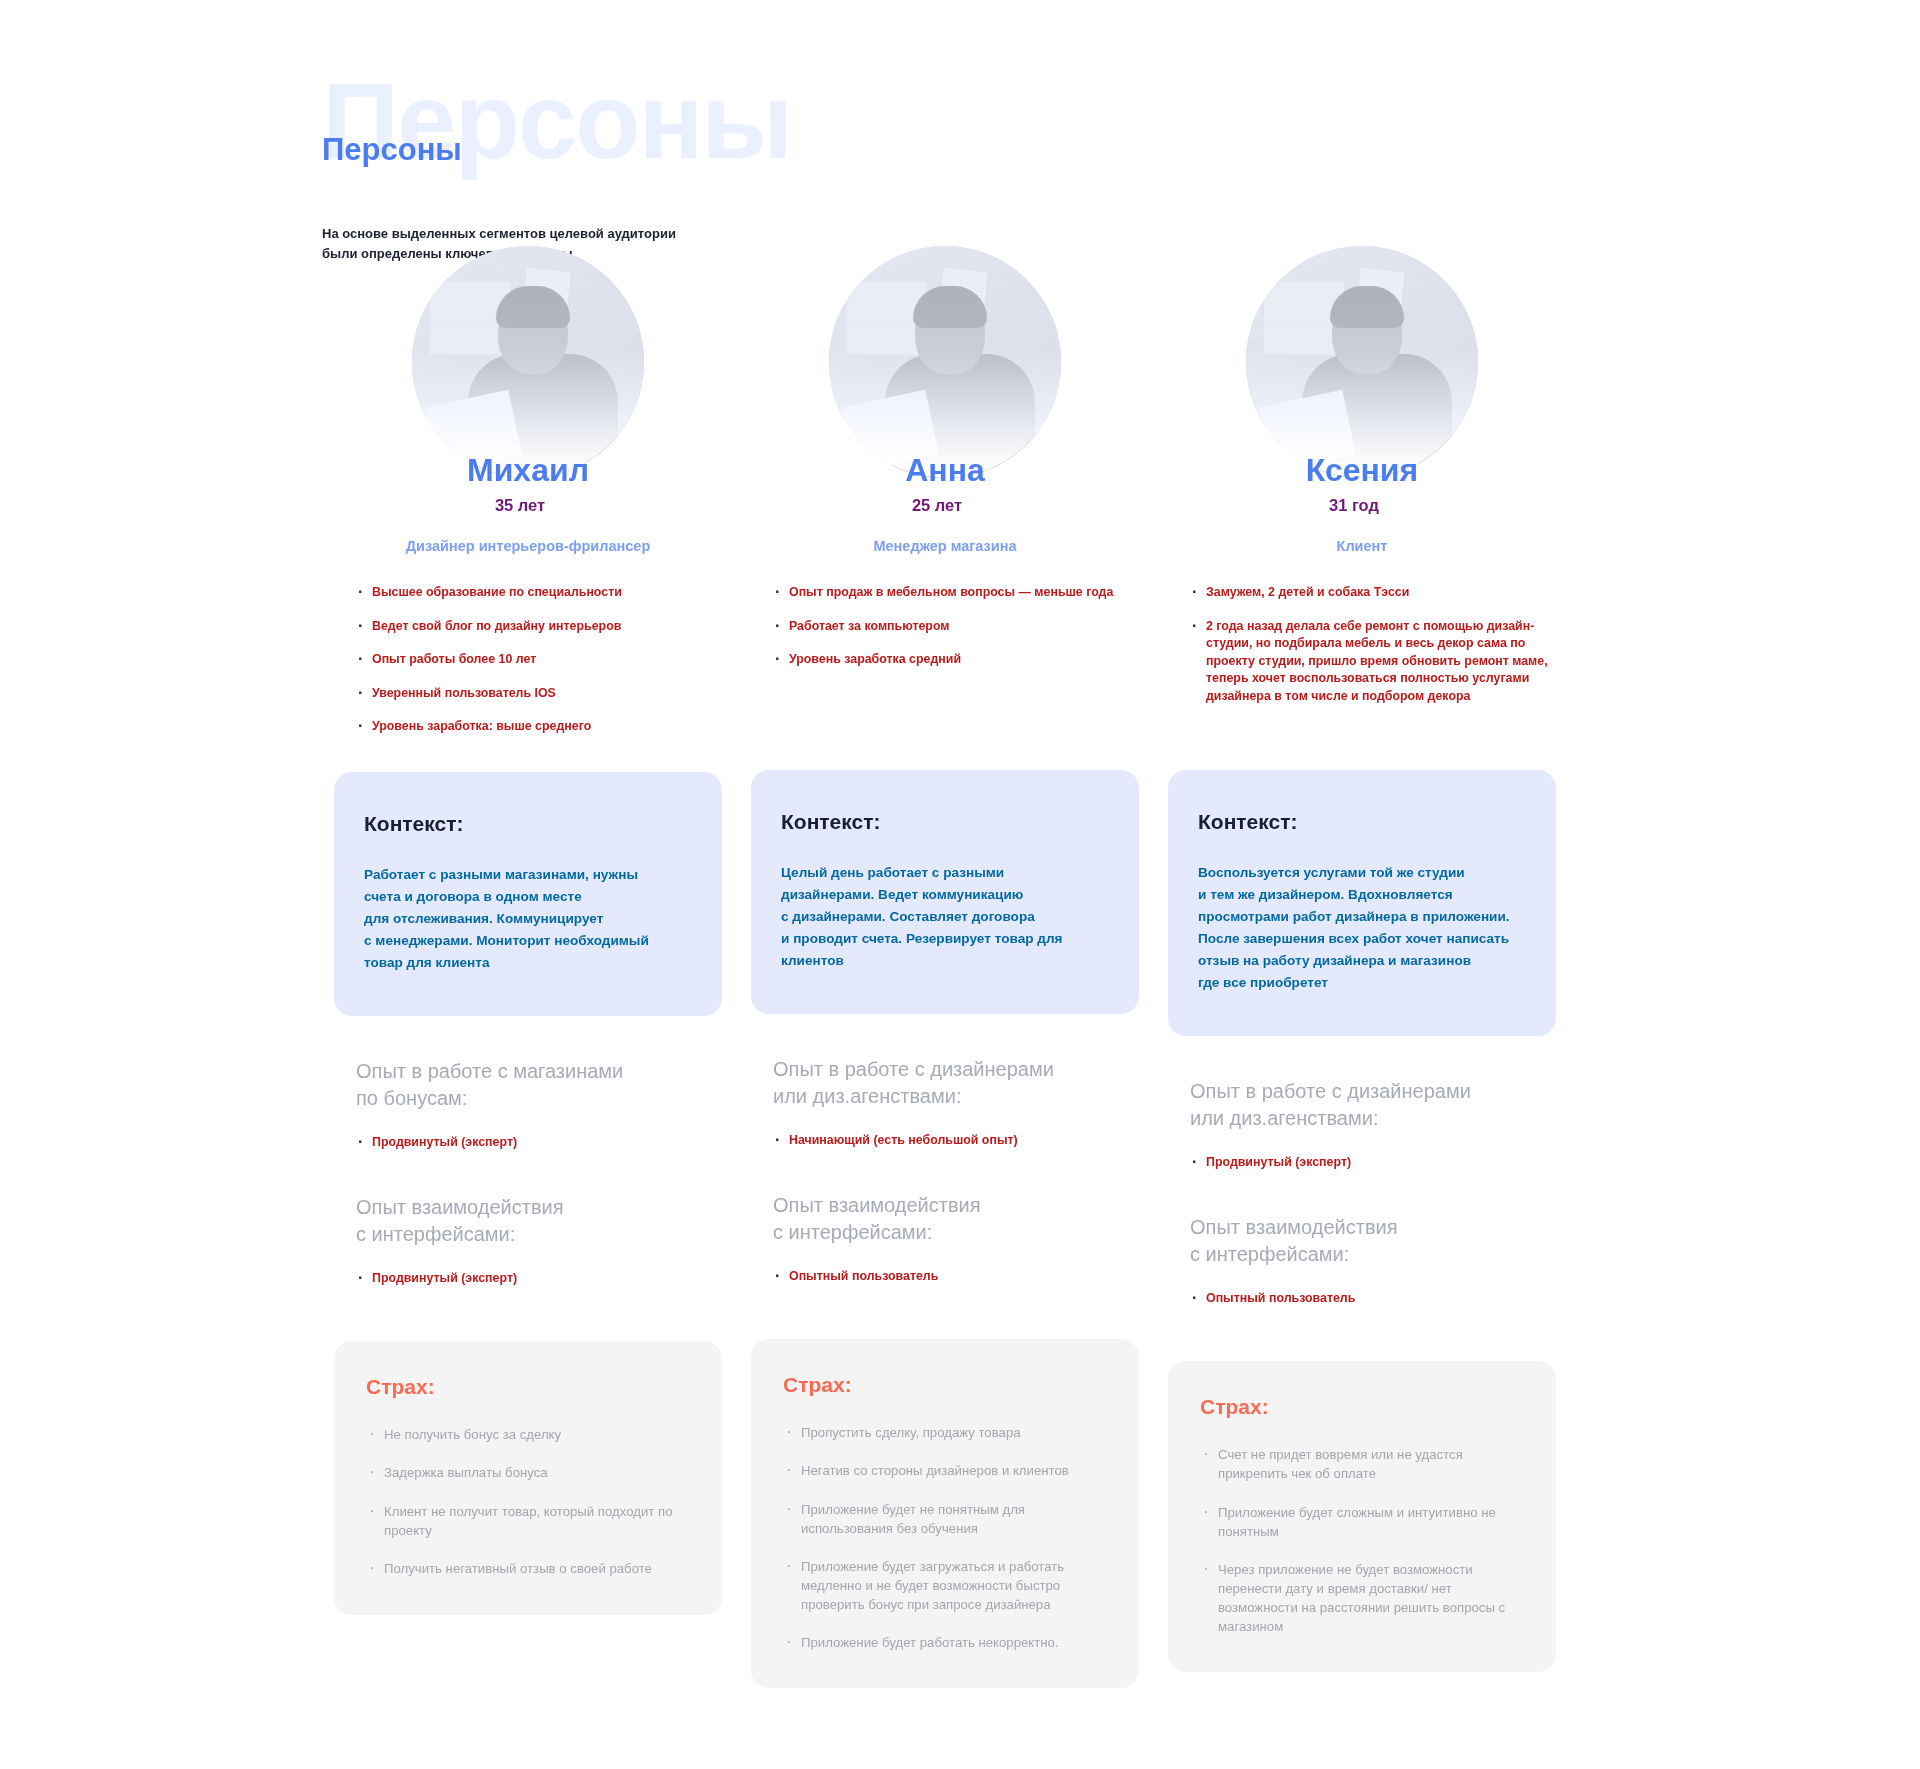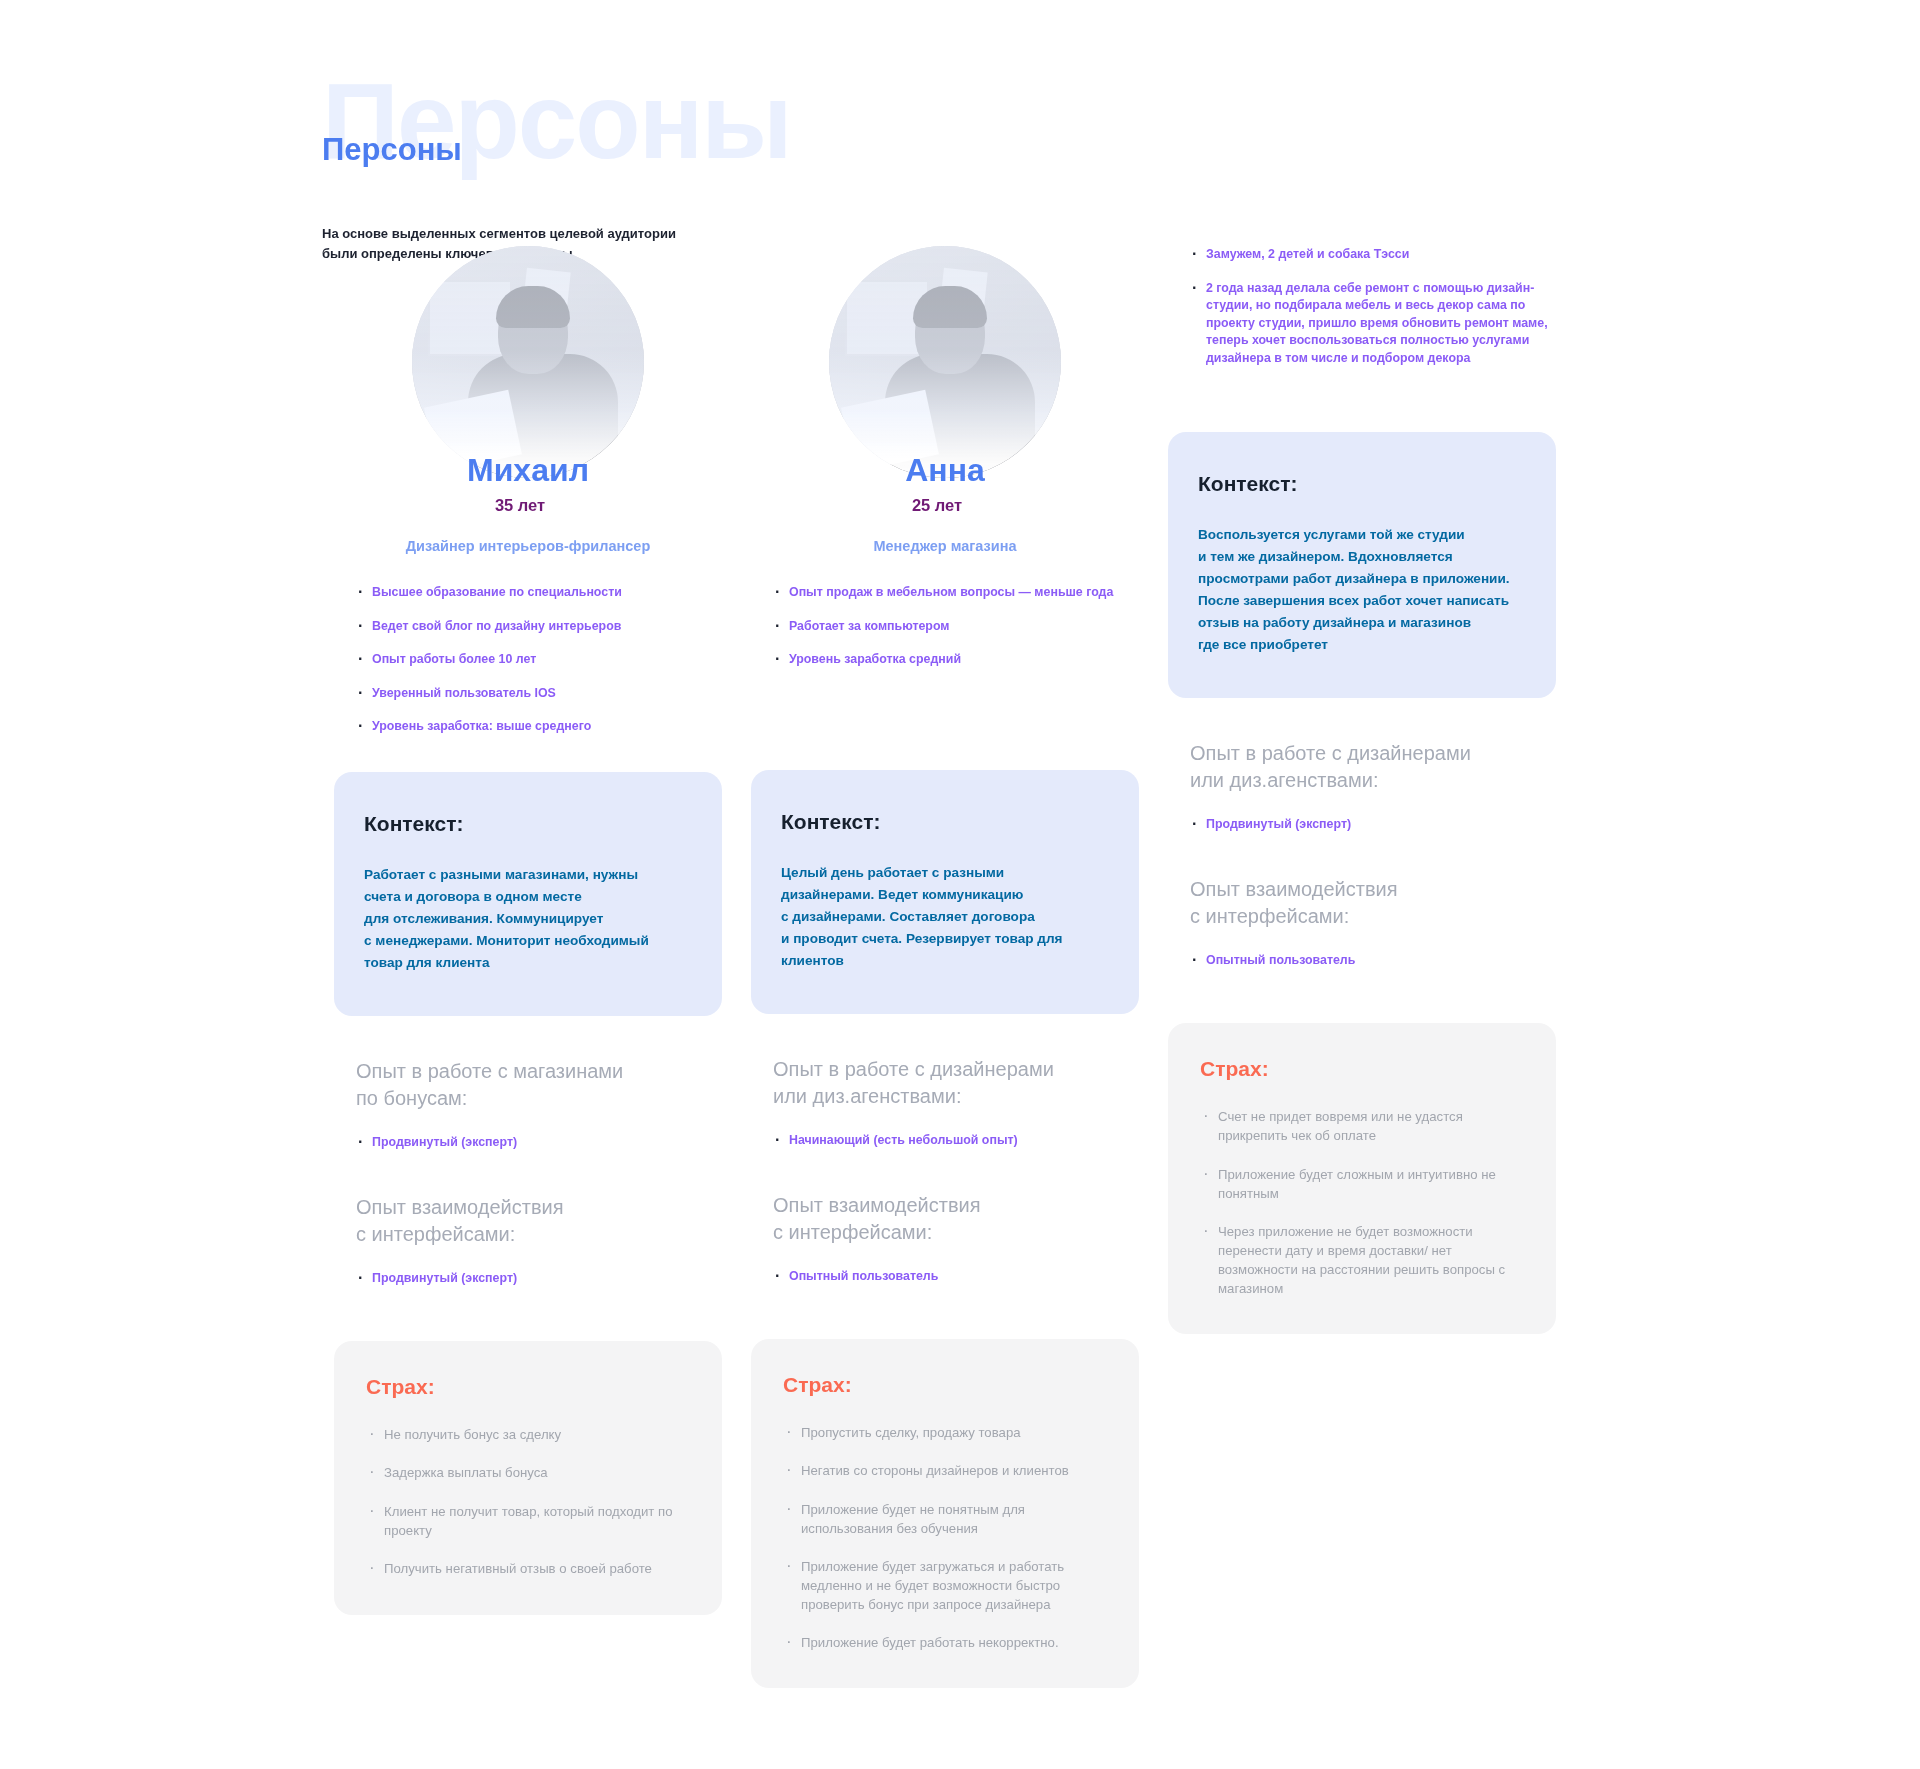--- a/index.html
+++ b/index.html
@@ -147,21 +147,21 @@
     color: #7d9ff2;
   }
 
   
   ul.blist { list-style: none; }
   ul.blist li {
     position: relative;
     padding-left: 16px;
     font-size: 12.4px;
     font-weight: 700;
-    color: #8b5cf6;
+    color: #b91c1c;
     line-height: 1.42;
     margin-bottom: 16px;
   }
   ul.blist li:last-child { margin-bottom: 0; }
   ul.blist li::before {
     content: "·";
     position: absolute;
     left: 2px;
     top: -2px;
     font-size: 16px;
@@ -388,20 +388,43 @@
             <li>Приложение будет не понятным для использования без обучения</li>
             <li>Приложение будет загружаться и работать медленно и не будет возможности быстро проверить бонус при запросе дизайнера</li>
             <li>Приложение будет работать некорректно.</li>
           </ul>
     </div>
 
   </div>
 
   <div class="col">
 
+    <div class="persona-head">
+      <div class="avatar-wrap">
+        <div class="avatar">
+          <div class="photo">
+            <div class="scene">
+              <div class="bg"></div>
+              <div class="board"></div>
+              <div class="board2"></div>
+              <div class="desk"></div>
+              <div class="lap"></div>
+              <div class="torso"></div>
+              <div class="head"></div>
+              <div class="hair"></div>
+              <div class="paper"></div>
+            </div>
+          </div>
+          <div class="veil"></div>
+        </div>
+      </div>
+      <div class="persona-name">Ксения</div>
+      <div class="persona-age">31 год</div>
+      <div class="persona-role">Клиент</div>
+    </div>
 
     <ul class="blist facts">
           <li>Замужем, 2 детей и собака Тэсси</li>
           <li>2 года назад делала себе ремонт с помощью дизайн-студии, но подбирала мебель и весь декор сама по проекту студии, пришло время обновить ремонт маме, теперь хочет воспользоваться полностью услугами дизайнера в том числе и подбором декора</li>
         </ul>
 
     <div class="ctx-card">
       <div class="ctx-title">Контекст:</div>
       <div class="ctx-body">Воспользуется услугами той же студии
 и тем же дизайнером. Вдохновляется

